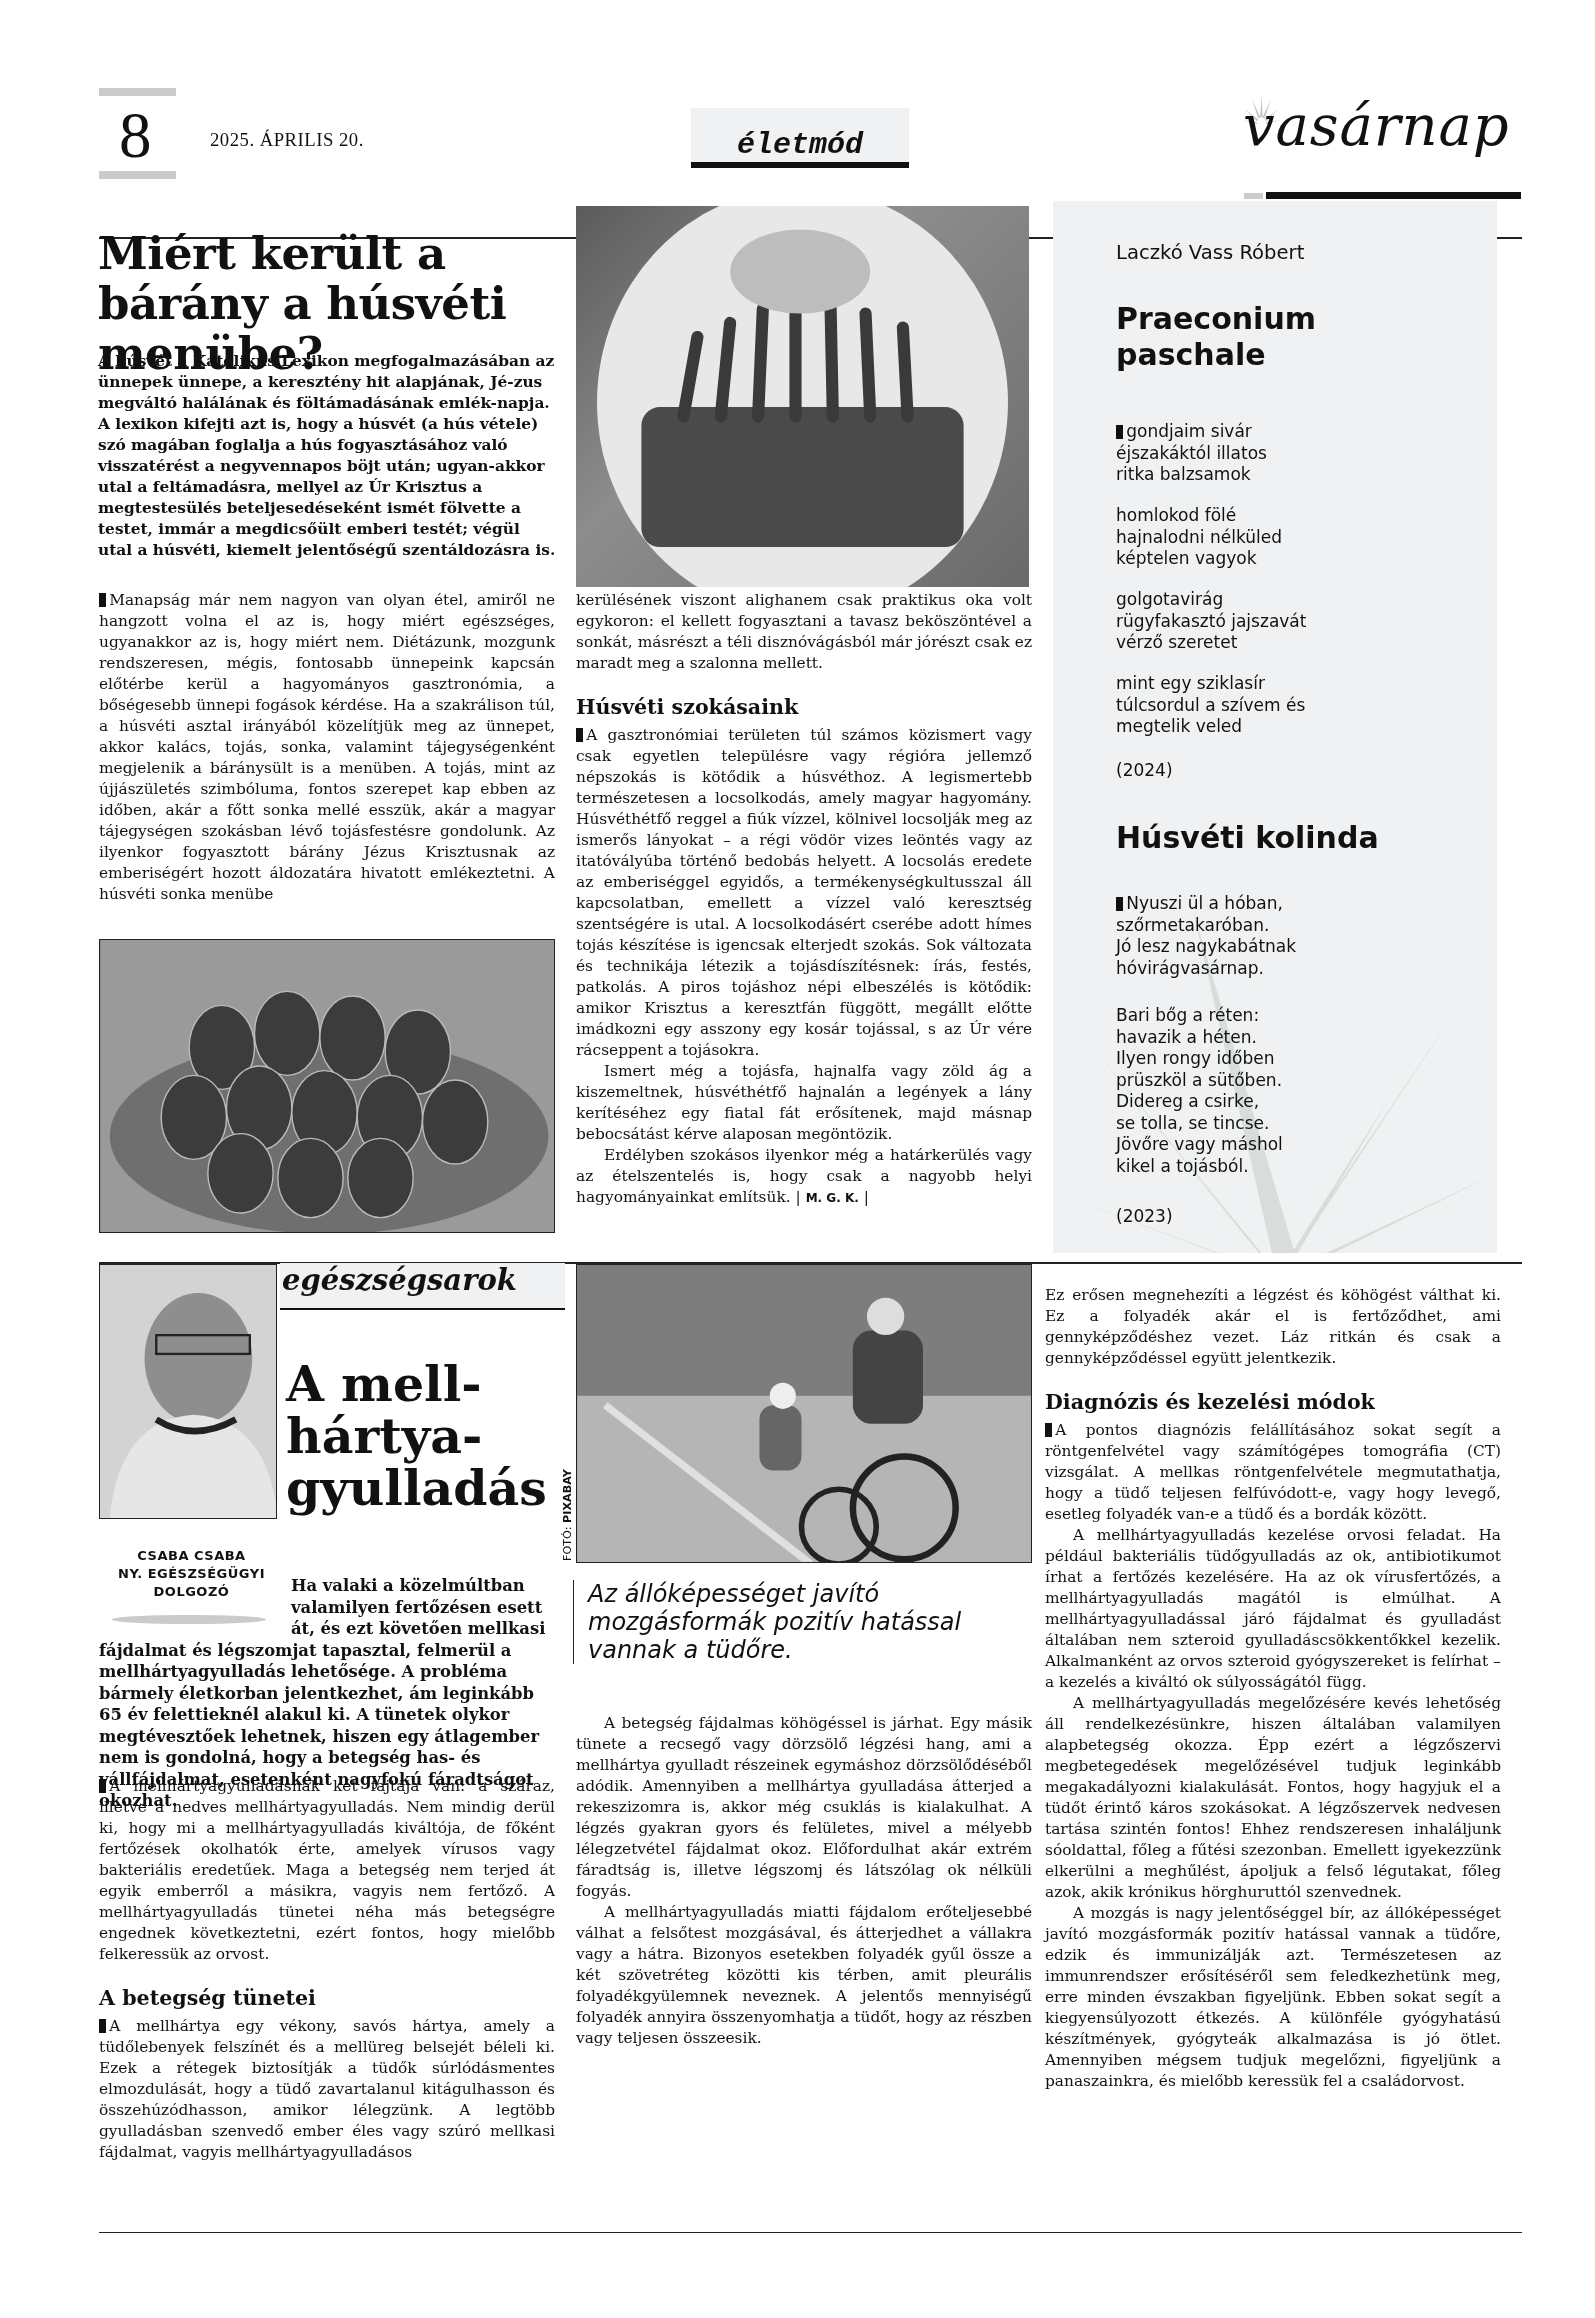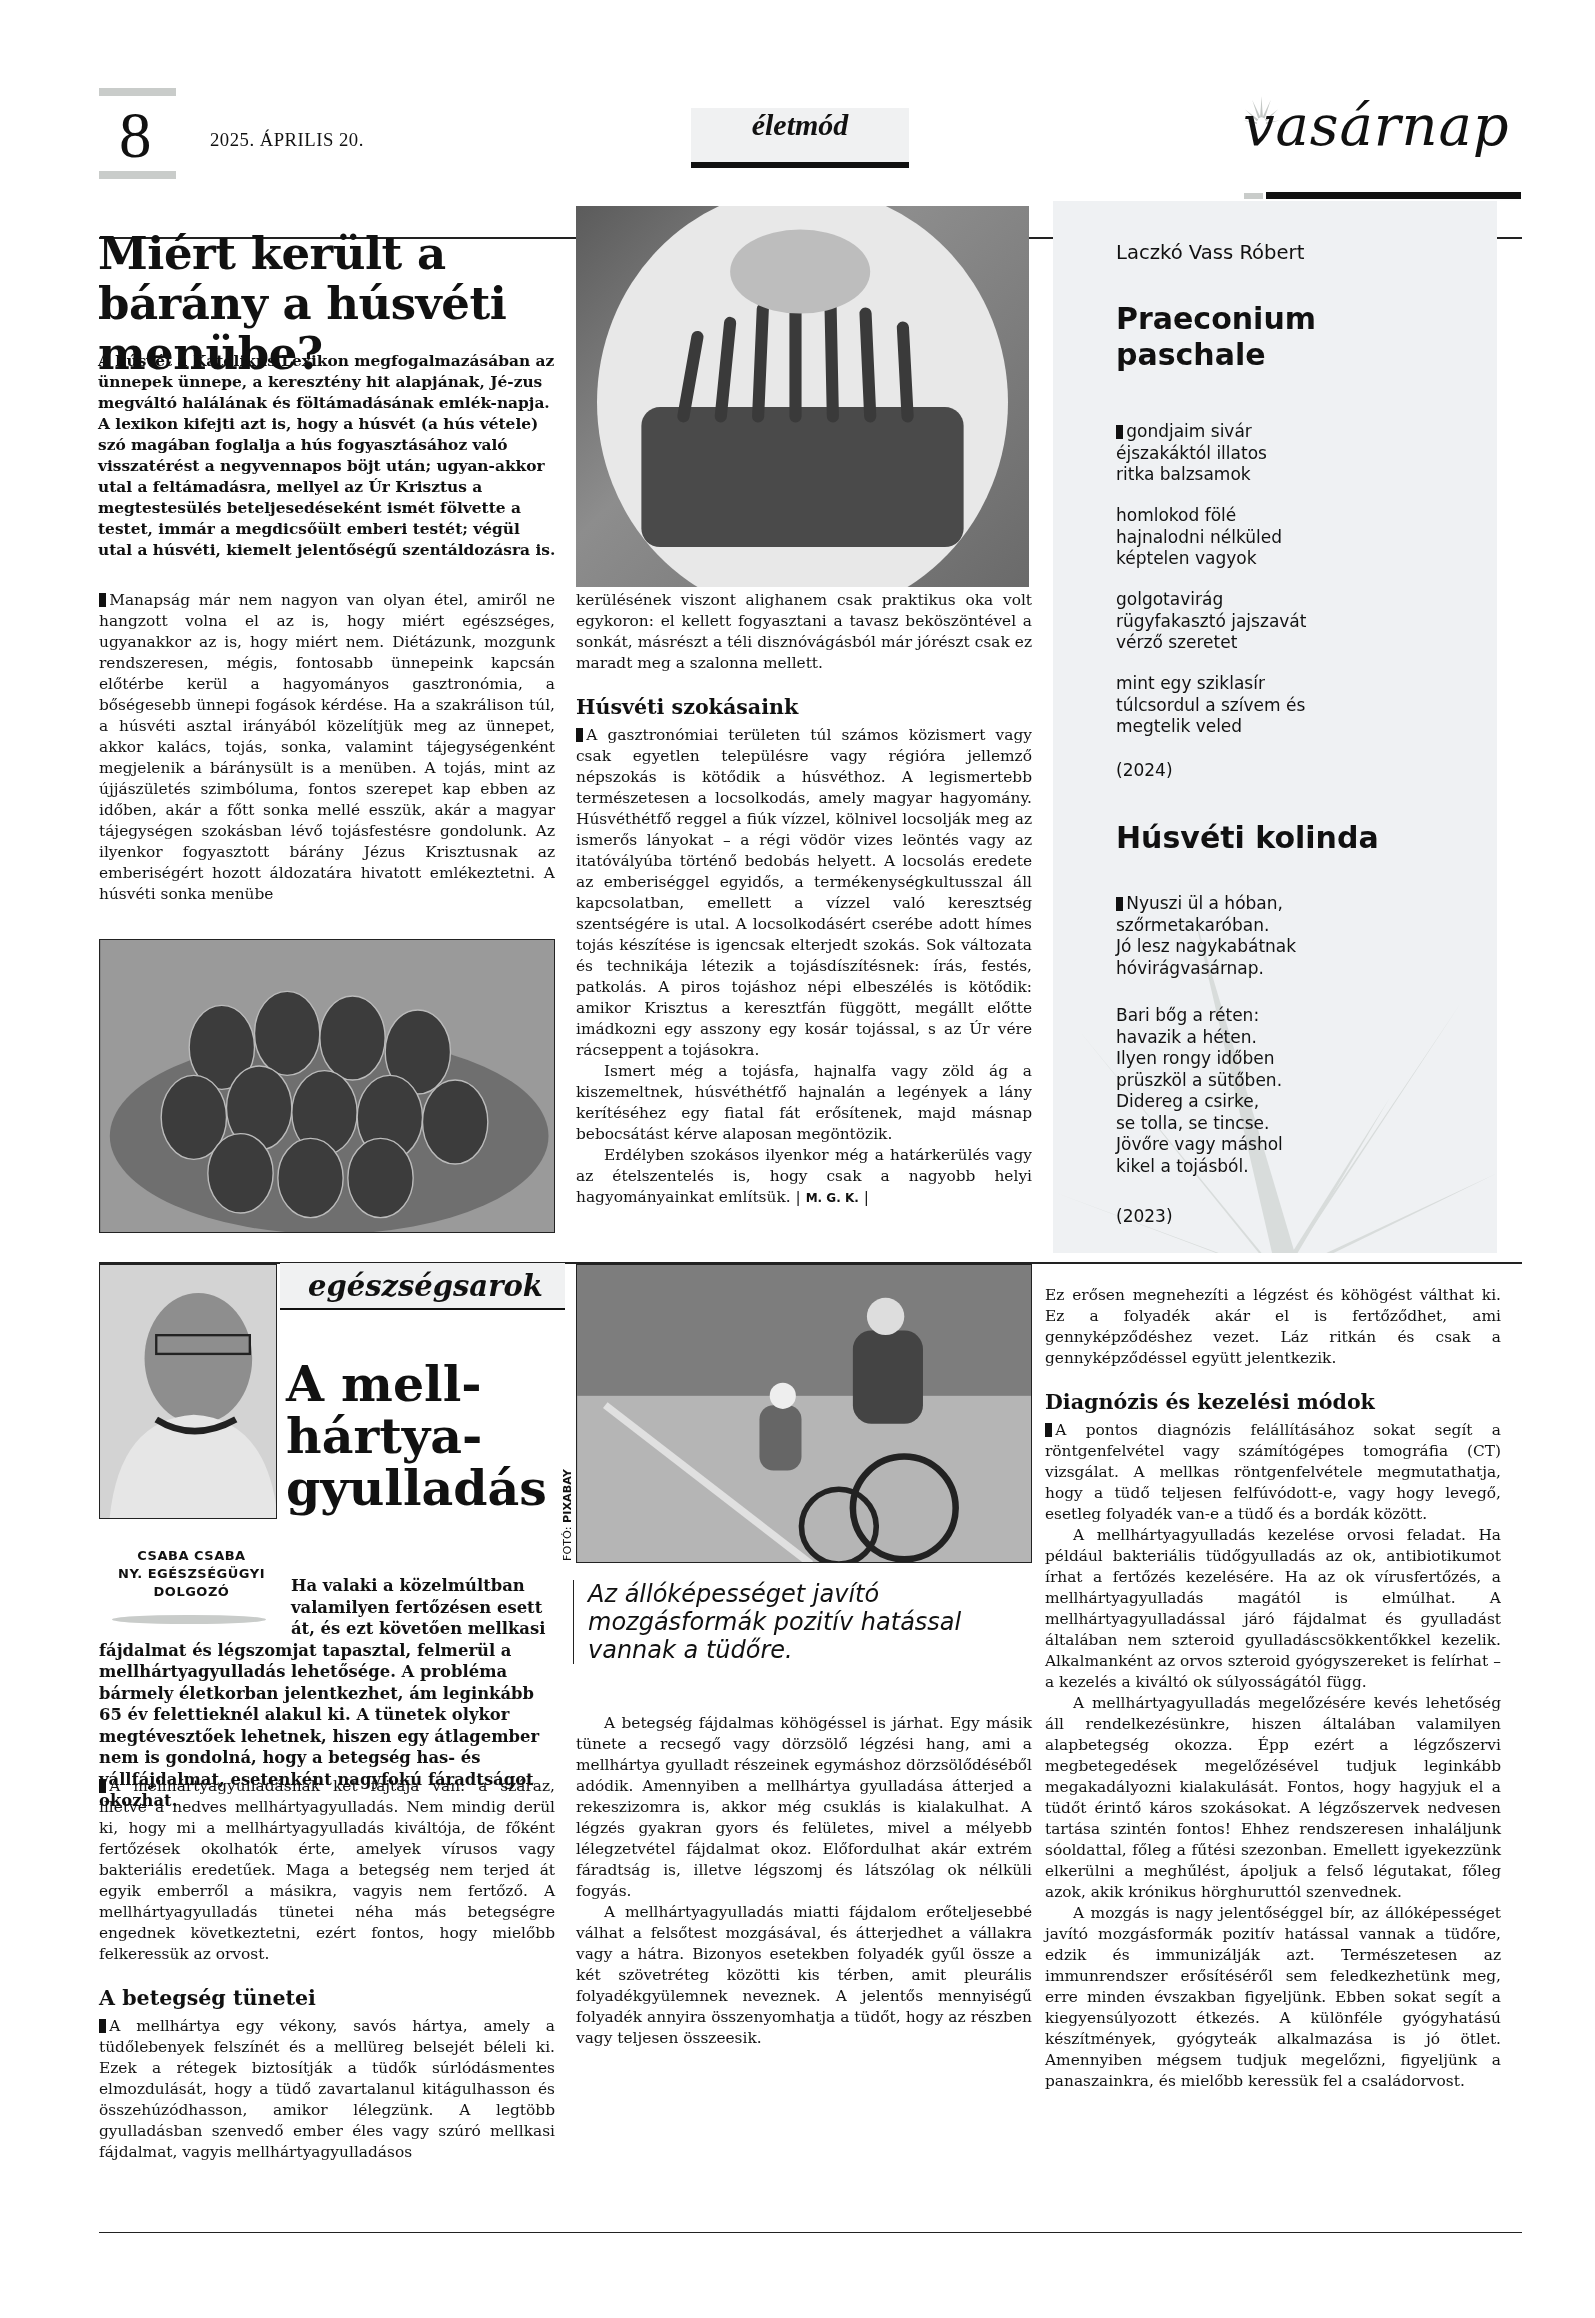--- a/index.html
+++ b/index.html
@@ -3,21 +3,21 @@
 <meta charset="utf-8">
 <style>
 *{box-sizing:border-box;margin:0;padding:0}
 html,body{width:1595px;height:2319px;background:#fff;overflow:hidden}
 body{position:relative;font-family:"DejaVu Serif",serif;color:#111}
 .abs{position:absolute}
 
 .pagenum-bar{position:absolute;left:99px;width:77px;height:8.4px;background:#c9ccca}
 .pagenum{position:absolute;left:119px;top:103px;font-family:"Liberation Serif",serif;font-size:65px;line-height:1;font-weight:400}
 .date{position:absolute;left:210px;top:129px;font-family:"Liberation Serif",serif;font-size:18.7px;letter-spacing:0.5px}
-.rubric{position:absolute;left:691px;top:108px;width:218px;height:60px;background:#f0f1f2;border-bottom:6.5px solid #111;display:flex;align-items:flex-start;justify-content:center;font-family:Liberation Serif, serif;font-style:italic;font-weight:700;font-size:30px}
+.rubric{position:absolute;left:691px;top:108px;width:218px;height:60px;background:#f0f1f2;border-bottom:6.5px solid #111;display:flex;align-items:flex-end;justify-content:center;font-family:Liberation Mono, monospace;font-style:italic;font-weight:700;font-size:30px}
 .logo{position:absolute;left:1243px;top:98px;font-family:"DejaVu Serif",serif;font-style:italic;font-size:56px;line-height:1;letter-spacing:0.9px}
 .logo-sun{position:absolute;left:1243px;top:96px;width:37px;height:33px}
 .logo-bar-grey{position:absolute;left:1244px;top:193px;width:18.7px;height:5.6px;background:#c9ccca}
 .logo-bar{position:absolute;left:1266px;top:192px;width:255px;height:6.5px;background:#111}
 .topline{position:absolute;left:99px;top:237px;width:1423px;height:2.3px;background:#222}
 
 .h1{position:absolute;left:98px;top:229px;width:458px;font-family:"DejaVu Serif",serif;font-weight:700;font-size:45px;line-height:50px;letter-spacing:-0.5px}
 .lead{position:absolute;left:98px;top:351px;width:458px;font-family:"DejaVu Serif",serif;font-weight:700;font-size:15.4px;line-height:21px}
 .body{font-family:"DejaVu Serif",serif;font-size:15.4px;line-height:21px;text-align:justify;hyphens:manual}
 .body p{text-indent:28px}
@@ -28,21 +28,21 @@
 
 .poembox{position:absolute;left:1053px;top:201px;width:444px;height:1052px;background:#eff1f3;overflow:hidden}
 .poem-author{position:absolute;left:63px;top:40px;font-family:"DejaVu Sans",sans-serif;font-weight:400;font-size:19.6px}
 .poem-title{position:absolute;left:63px;top:100px;font-family:"DejaVu Sans",sans-serif;font-weight:700;font-size:30px;line-height:36px}
 .poem-text{position:absolute;left:63px;font-family:"DejaVu Sans",sans-serif;font-size:17px;line-height:21.5px;white-space:pre-line}
 .poem-year{position:absolute;left:63px;font-family:"DejaVu Sans",sans-serif;font-size:17px}
 .poem-title2{position:absolute;left:63px;top:619px;font-family:"DejaVu Sans",sans-serif;font-weight:700;font-size:30px}
 .sun-deco{position:absolute;left:0;top:701px;width:444px;height:374px}
 .divider{position:absolute;height:1.9px;background:#222}
 
-.rubric2{position:absolute;left:280px;top:1263px;width:285px;height:47px;background:#f0f1f2;border-bottom:2.8px solid #111;font-family:"DejaVu Serif",serif;font-style:italic;font-weight:700;font-size:29px;display:flex;align-items:center;padding-left:28px}
+.rubric2{position:absolute;left:280px;top:1263px;width:285px;height:47px;background:#f0f1f2;border-bottom:2.8px solid #111;font-family:"DejaVu Serif",serif;font-style:italic;font-weight:700;font-size:29px;display:flex;align-items:flex-start;padding-left:2px}
 .author-cap{position:absolute;left:98px;top:1547px;width:187px;text-align:center;font-family:"DejaVu Sans",sans-serif;font-weight:700;font-size:13px;line-height:18px;letter-spacing:0.5px}
 .author-shadow{position:absolute;left:112px;top:1615px;width:154px;height:9.3px;border-radius:50%;background:#c9ccca}
 .h2{position:absolute;left:286px;top:1358px;width:280px;font-family:"DejaVu Serif",serif;font-weight:700;font-size:49px;line-height:52px}
 .lead2{position:absolute;left:99px;top:1575px;width:449px;font-family:"DejaVu Serif",serif;font-weight:700;font-size:16.4px;line-height:21.5px}
 .lead2 .indent{display:block;padding-left:192px}
 .credit{position:absolute;left:561px;top:1561px;transform:rotate(-90deg);transform-origin:left top;font-family:"DejaVu Sans",sans-serif;font-size:11.2px;white-space:nowrap}
 .quote{position:absolute;left:573px;top:1580px;width:458px;border-left:1.9px solid #222;padding-left:14px;font-family:"DejaVu Sans",sans-serif;font-style:italic;font-size:24px;line-height:28px}
 </style>
 </head>
 <body>

